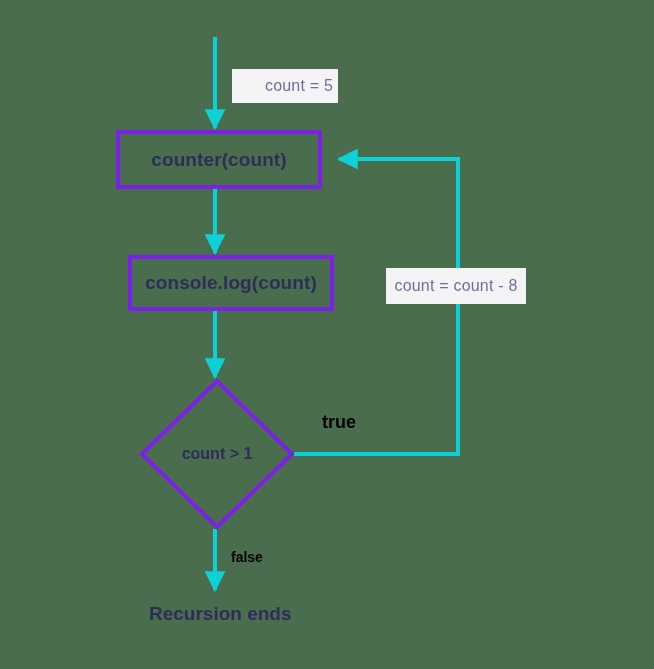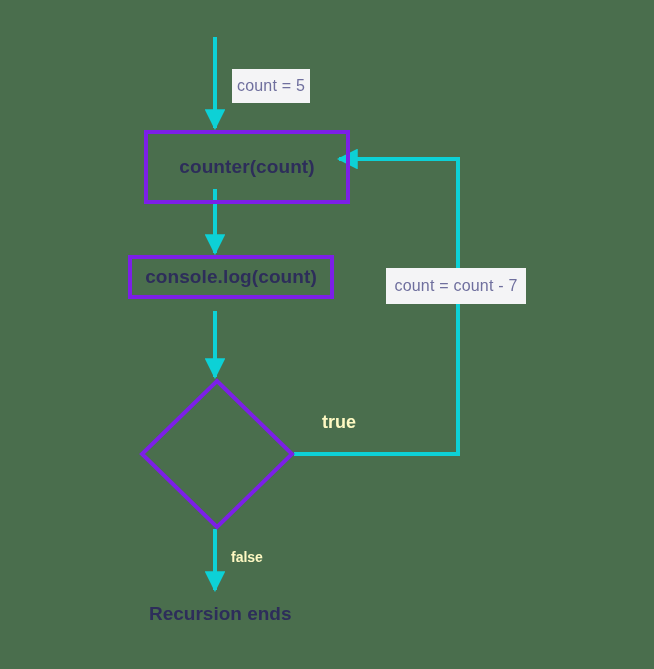--- a/index.html
+++ b/index.html
@@ -34,30 +34,30 @@
     display: flex;
     align-items: center;
     justify-content: center;
     color: #2d2d5a;
     font-size: 19px;
     font-weight: 600;
     letter-spacing: 0.1px;
     white-space: nowrap;
   }
   #node-counter {
-    left: 144px;
+    left: 116px;
     top: 130px;
     width: 206px;
-    height: 74px;
+    height: 59px;
   }
   #node-log {
     left: 128px;
     top: 255px;
     width: 206px;
-    height: 44px;
+    height: 56px;
   }
 
   
   #node-decision {
     position: absolute;
     left: 140px;
     top: 379px;
     width: 154px;
     height: 150px;
   }
@@ -87,32 +87,33 @@
     display: flex;
     align-items: center;
     justify-content: center;
     letter-spacing: 0.2px;
   }
   #chip-init {
     left: 232px;
     top: 69px;
     width: 78px;
     height: 34px;
+    padding-left: 28px;
   }
   #chip-decrement {
     left: 386px;
     top: 268px;
     width: 140px;
     height: 36px;
   }
 
   
   .edge-label {
     position: absolute;
-    color: #fef9c3;
+    color: #000000;
     font-weight: bold;
     white-space: nowrap;
   }
   #label-true {
     left: 322px;
     top: 412px;
     font-size: 18px;
   }
   #label-false {
     left: 231px;
@@ -158,27 +159,30 @@
   </svg>
 
   <div class="node-box" id="node-counter">
     <span>counter(count)</span>
   </div>
 
   <div class="node-box" id="node-log">
     <span>console.log(count)</span>
   </div>
 
+  <div id="node-decision">
+    <span class="diamond-label">count &gt; 1</span>
+  </div>
 
   <div class="chip" id="chip-init">
     <span>count = 5</span>
   </div>
 
   <div class="chip" id="chip-decrement">
-    <span>count = count - 7</span>
+    <span>count = count - 8</span>
   </div>
 
   <div class="edge-label" id="label-true">true</div>
 
   <div class="edge-label" id="label-false">false</div>
 
   <div id="node-terminal">Recursion ends</div>
 
 </div>
 

